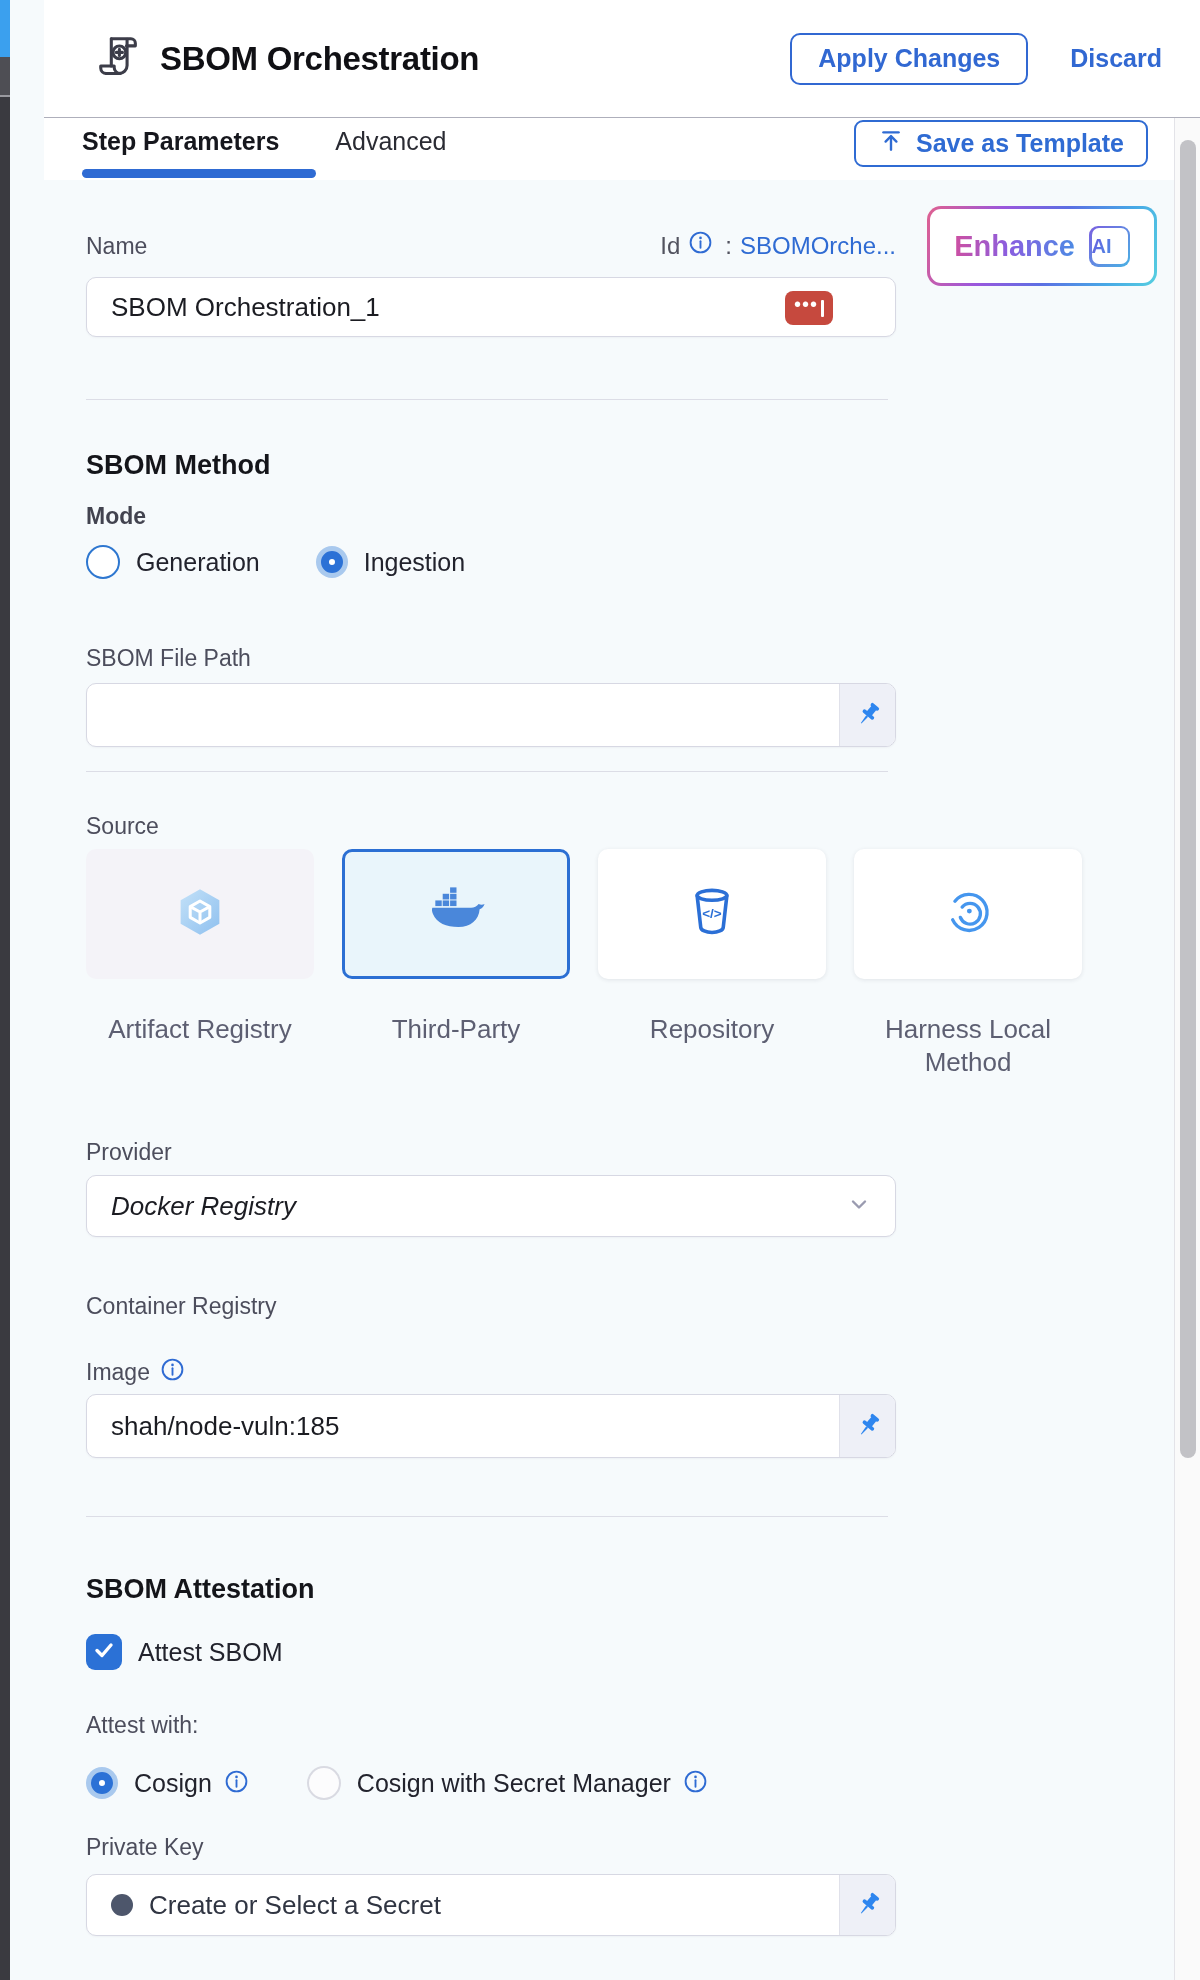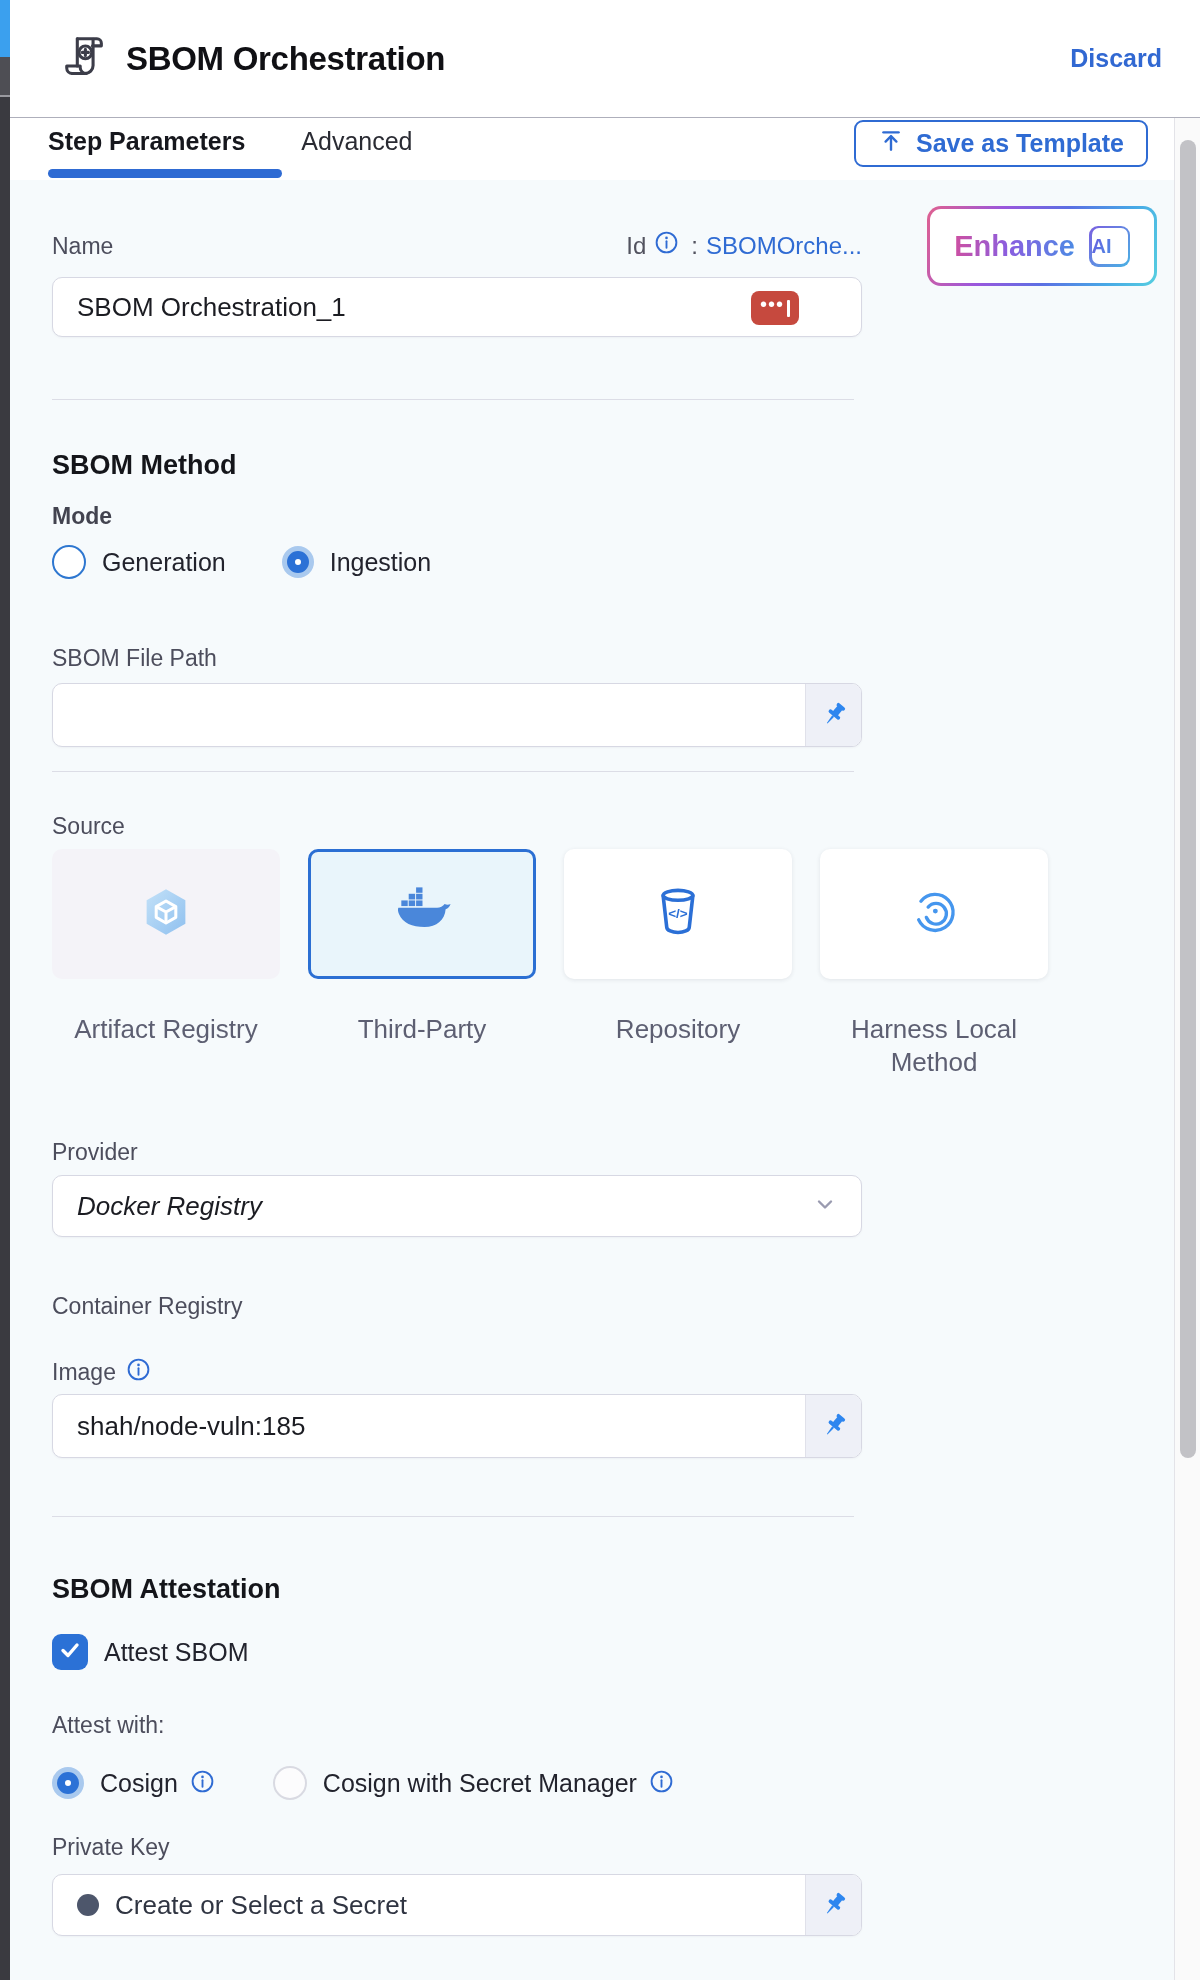--- a/index.html
+++ b/index.html
@@ -6,21 +6,21 @@
   html,body { width:1200px; height:1980px; }
   body { font-family: "Liberation Sans", sans-serif; background:#fff; }
   .screen { position:relative; width:1200px; height:1980px; overflow:hidden; background:#f6fafc; }
 
   
   .left-strip { position:absolute; left:0; top:0; width:10px; height:1980px; background:#3a3a40; }
   .left-strip .blue { position:absolute; top:0; left:0; width:10px; height:57px; background:#3ba0ee; }
   .left-strip .mid { position:absolute; top:57px; left:0; width:10px; height:38px; background:#4e4e54; }
   .left-strip .line { position:absolute; top:95px; left:0; width:10px; height:2px; background:#9a9aa0; }
 
-  .panel { position:absolute; left:10px; top:0; width:1190px; height:1980px; }
+  .panel { position:absolute; left:10px; top:0; width:1190px; height:1980px;padding-left:34px; }
 
   
   .header { position:relative; height:117px; background:#fff; display:flex; align-items:center; padding:0 38px 0 50px; }
   .header .title { font-size:33px; font-weight:700; color:#101014; letter-spacing:-0.3px; margin-left:16px; }
   .spacer { flex:1; }
   .btn-outline { display:flex; align-items:center; justify-content:center; height:52px; padding:0 26px;
     border:2px solid #3168d2; border-radius:10px; background:#fff; color:#3168d2; font-size:25px; font-weight:600; cursor:pointer; }
   .link-btn { color:#3168d2; font-size:25px; font-weight:600; margin-left:42px; cursor:pointer; }
 
   
@@ -119,20 +119,21 @@
           <path d="M9 3.5 h10.2 a2.3 2.3 0 0 1 2.3 2.3 v1.4 h-4.6"></path>
           <path d="M17.2 3.8 v13.6 a4.2 4.2 0 0 1 -4.2 4.2 H6.4"></path>
           <path d="M9 3.5 v14.2"></path>
           <path d="M6.4 21.6 a2.9 2.9 0 0 1 -2.9 -2.9 v-1 h7 v.7 a3.2 3.2 0 0 0 3.2 3.2"></path>
           <circle cx="13.2" cy="10.6" r="3.3"></circle>
           <path d="M13.2 9 v3.2 M11.6 10.6 h3.2"></path>
         </svg>
       </span>
       <div class="title">SBOM Orchestration</div>
       <div class="spacer"></div>
+      <button class="btn-outline">Apply Changes</button>
       <div class="link-btn">Discard</div>
     </div>
 
     <div class="tabbar">
       <div class="tab active">Step Parameters</div>
       <div class="tab">Advanced</div>
       <div class="tab-underline"></div>
       <button class="save-template">
         <span>
           <svg width="26" height="26" viewBox="0 0 24 24" fill="none" stroke="#2f6bd3" stroke-width="2.2" stroke-linecap="round" stroke-linejoin="round">

